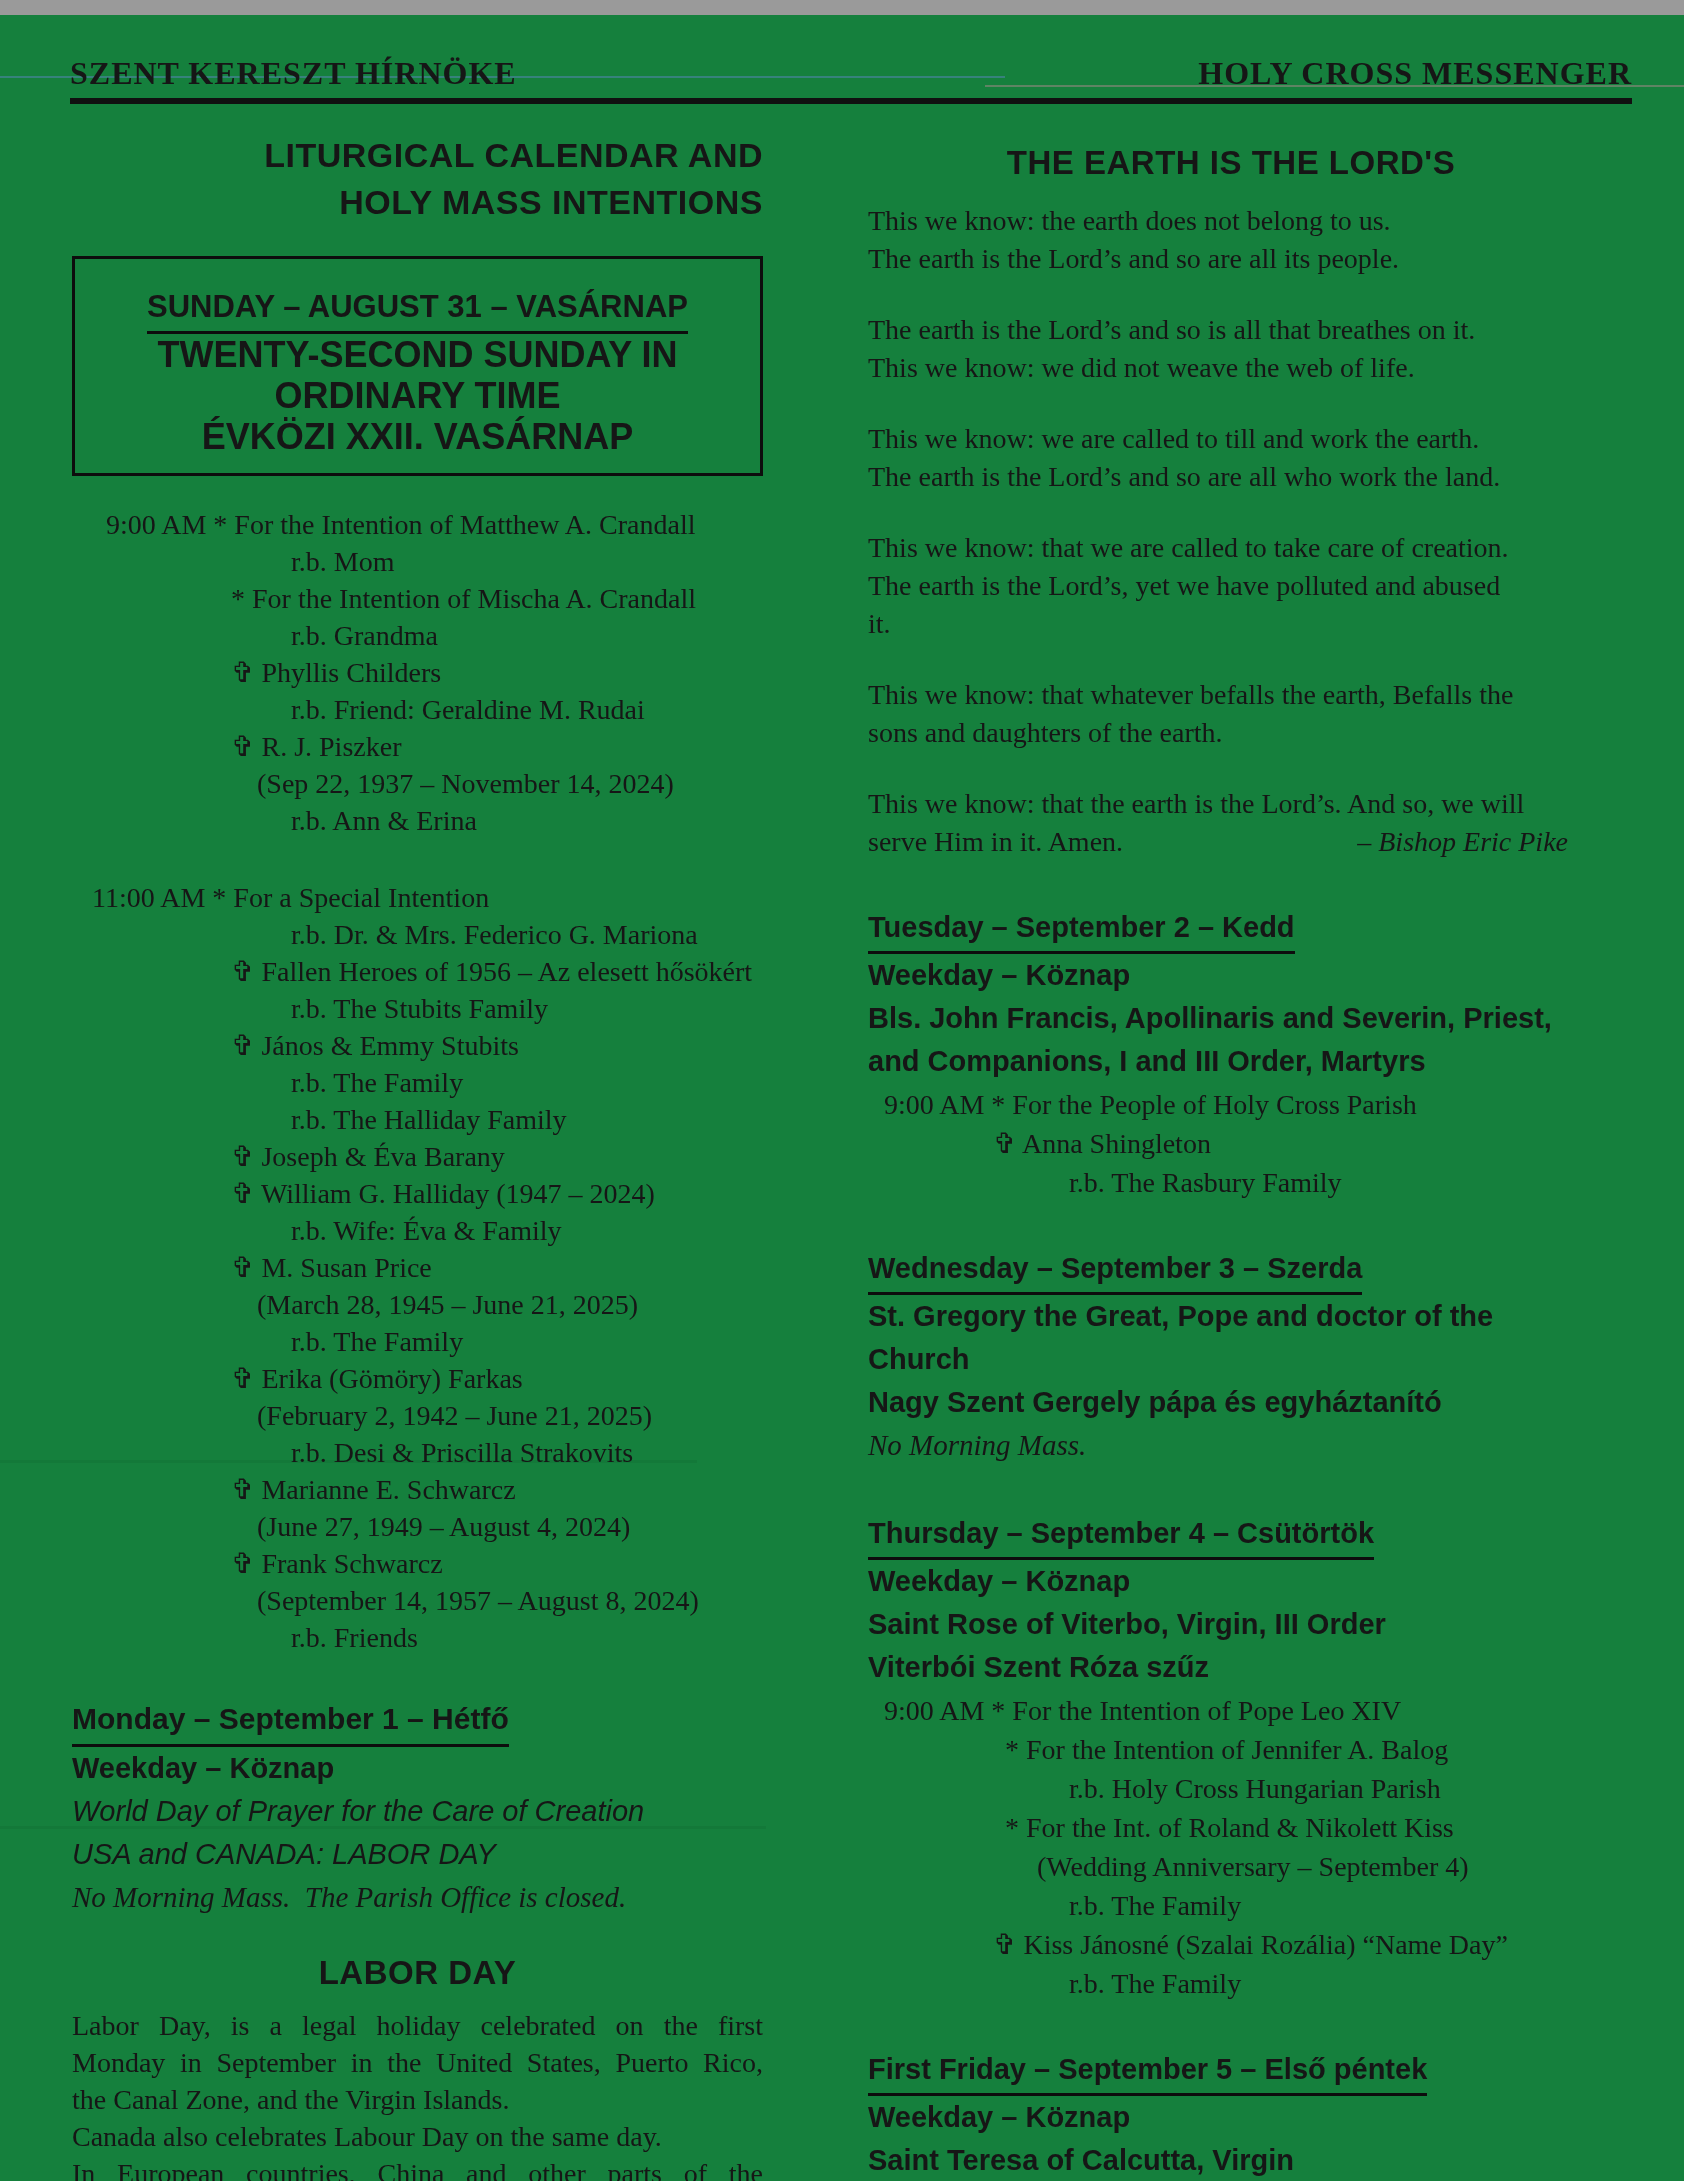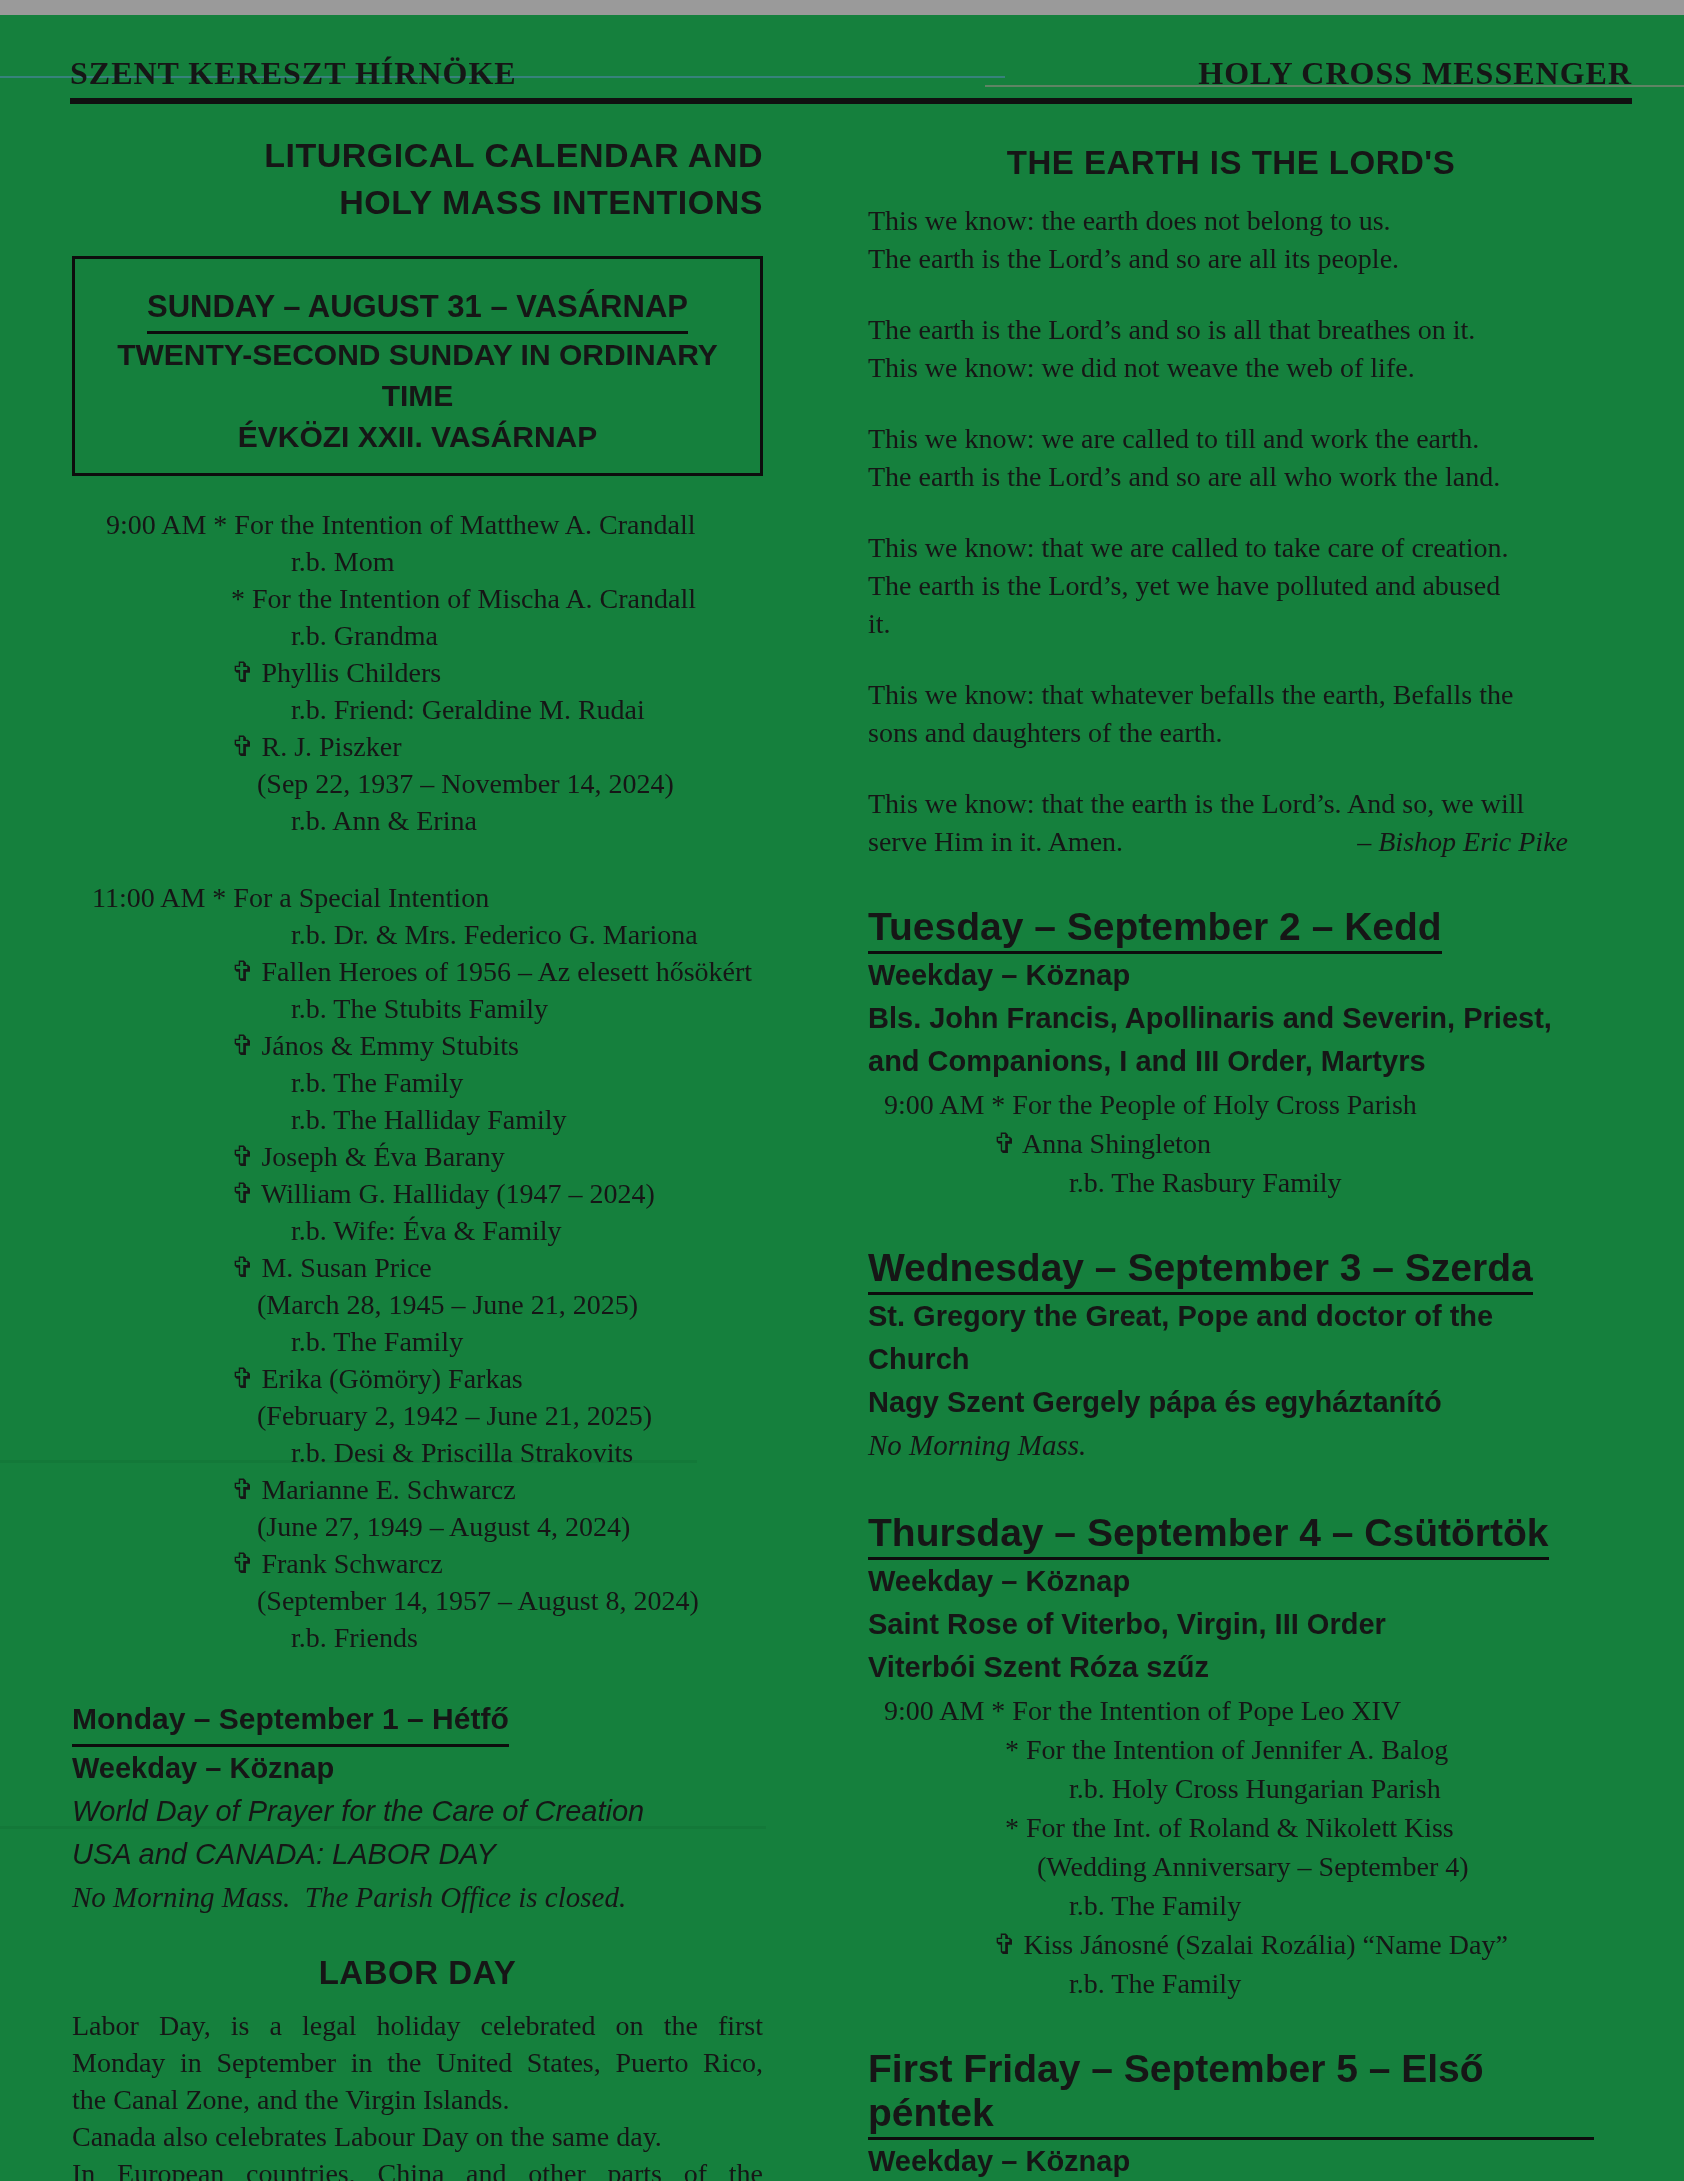--- a/index.html
+++ b/index.html
@@ -23,21 +23,21 @@
   .col{position:absolute;}
   .colL{left:72px;top:117px;width:691px;}
   .colR{left:868px;top:127px;width:726px;}
 
   
   .cal-title{text-align:right;font:700 34px/47px "Liberation Sans","DejaVu Sans",sans-serif;
              letter-spacing:0.5px;margin-bottom:30px;}
   .sunday-box{border:3px solid #0d0d0d;text-align:center;padding:26px 8px 16px;
               font-family:"Liberation Sans","DejaVu Sans",sans-serif;font-weight:700;}
   .sb1{font-size:31px;line-height:44px;}
-  .sb2{font-size:30px;line-height:41px;}
+  .sb2{font-size:36px;line-height:41px;}
   .ul{display:inline-block;border-bottom:3px solid #0d0d0d;padding-bottom:2px;}
 
   
   .mass{font:400 28px/37px "Liberation Serif","DejaVu Serif","DejaVu Sans",serif;}
   .colL > .mass{margin-top:30px;}
   .mass-block{margin-bottom:40px;}
   .mline{white-space:nowrap;}
   .colL [data-ind="t0"]{padding-left:34px;}
   .colL [data-ind="t1"]{padding-left:20px;}
   .colL [data-ind="s"],.colL [data-ind="c"]{padding-left:159px;}
@@ -46,21 +46,21 @@
   .colR [data-ind="t0"]{padding-left:16px;}
   .colR [data-ind="s"]{padding-left:137px;}
   .colR [data-ind="c"]{padding-left:125px;}
   .colR [data-ind="p"]{padding-left:169px;}
   .colR [data-ind="r"]{padding-left:201px;}
 
   
   .day{margin-top:32px;}
   .colR .day{margin-top:44px;}
   .dhead{font:700 30px/46px "Liberation Sans","DejaVu Sans",sans-serif;}
-  .colR .dhead{font-size:39px;line-height:44px;text-decoration:underline;}
+  .colR .dhead{font-size:29px;line-height:44px;text-decoration:underline;}
   .dline[data-k="bold"]{font:700 29px/43px "Liberation Sans","DejaVu Sans",sans-serif;}
   .dline[data-k="itsans"]{font:italic 400 29px/43px "Liberation Sans","DejaVu Sans",sans-serif;}
   .dline[data-k="itserif"]{font:italic 400 29px/43px "Liberation Serif","DejaVu Serif",serif;}
   .colR .day .mass{margin-top:2px;line-height:39px;font-size:28px;}
 
   
   .labor{margin-top:34px;}
   .labor-title{text-align:center;font:700 33px/40px "Liberation Sans","DejaVu Sans",sans-serif;
                margin-bottom:14px;letter-spacing:0.5px;}
   .lline{font:400 28px/37px "Liberation Serif","DejaVu Serif",serif;text-align:justify;}

